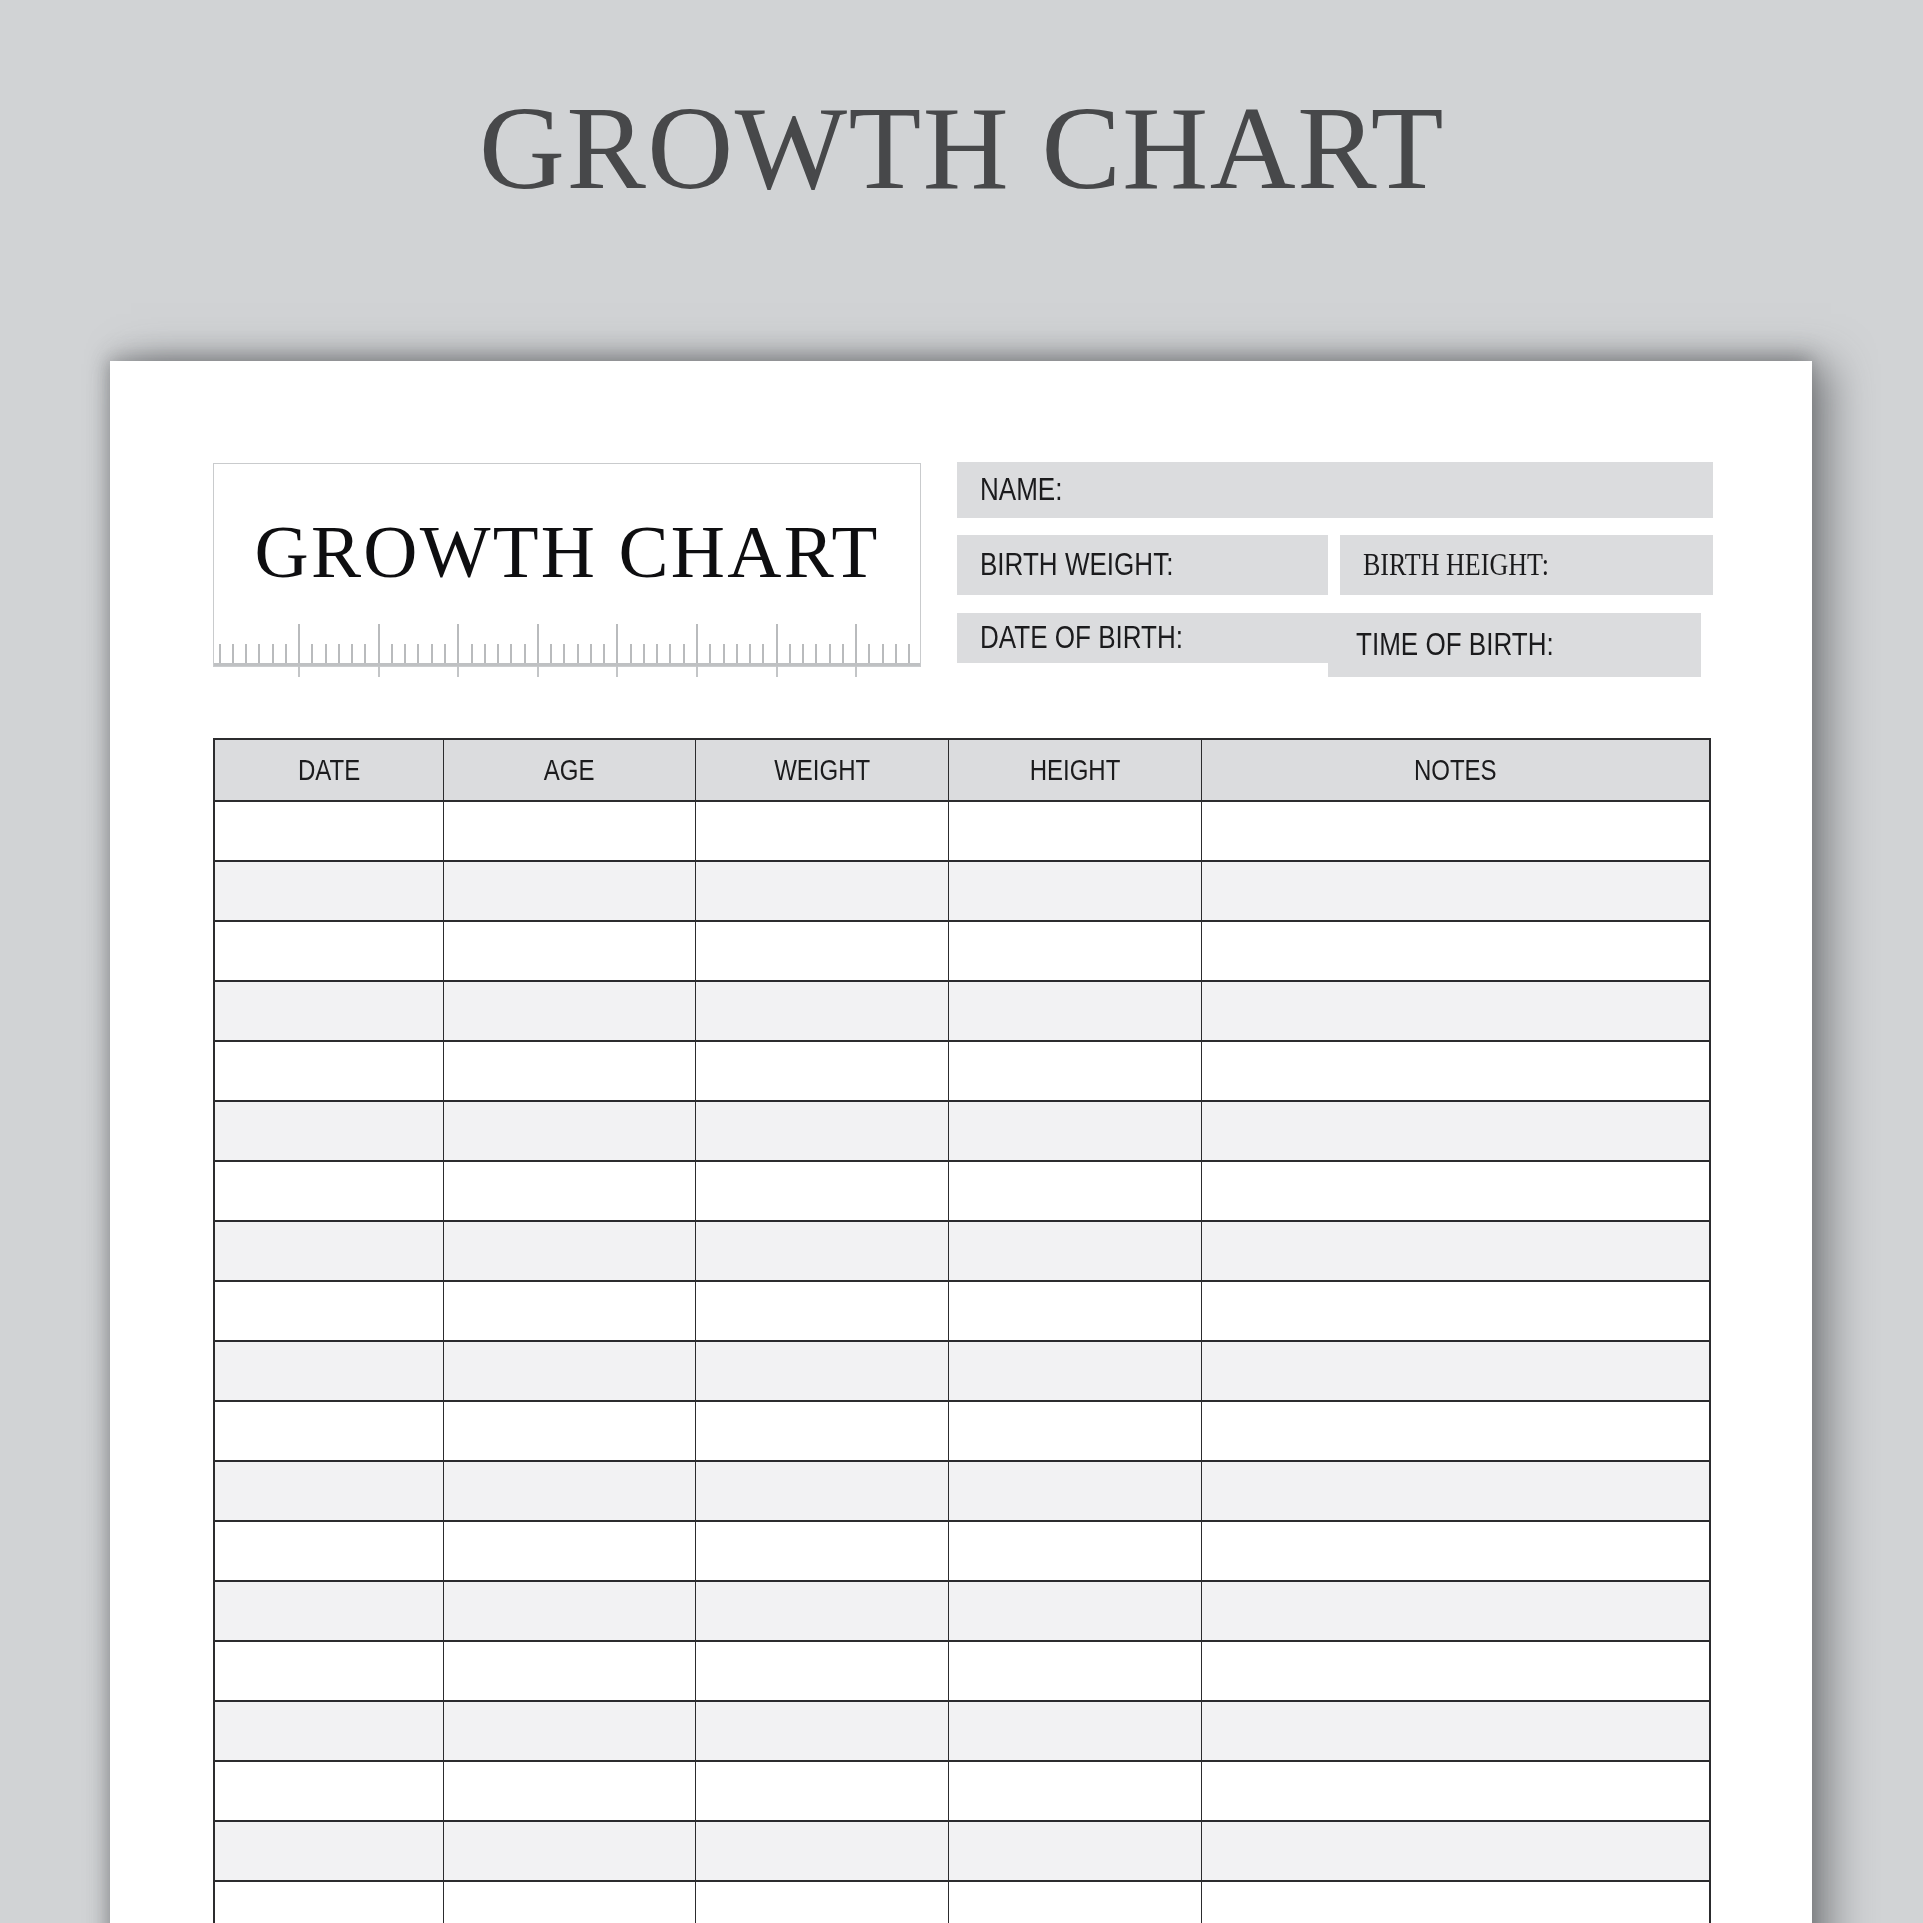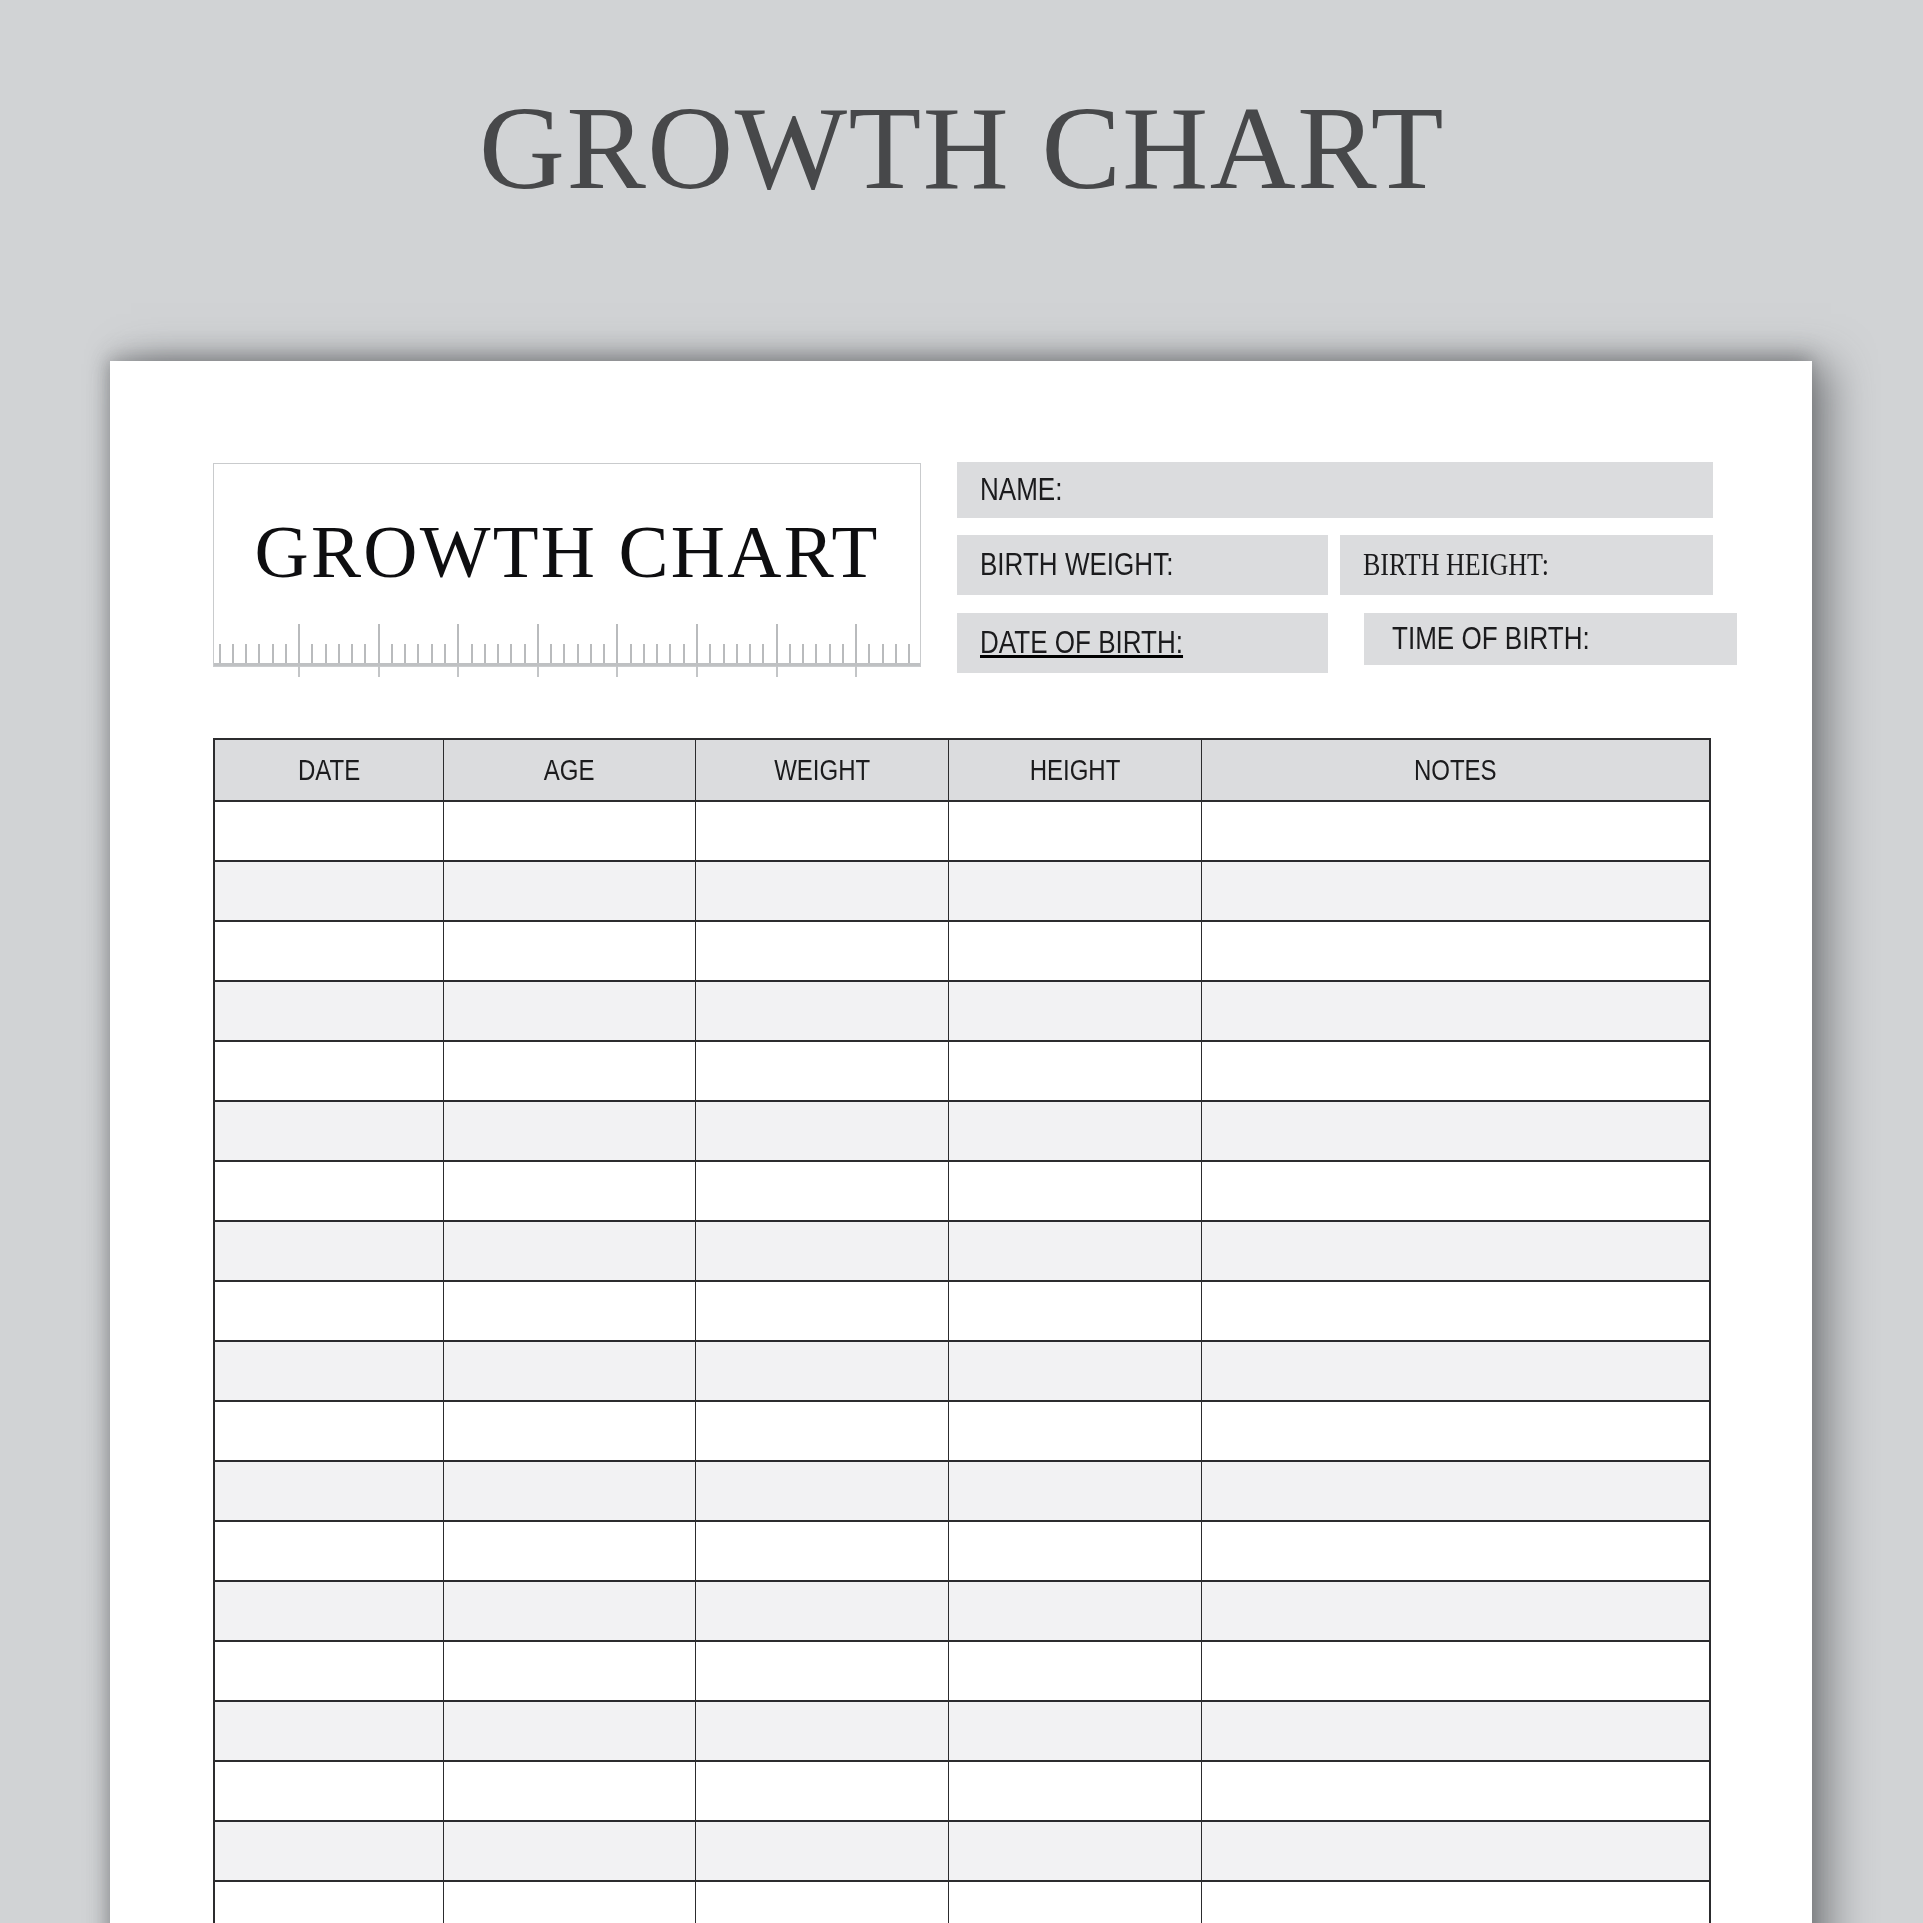--- a/index.html
+++ b/index.html
@@ -91,22 +91,22 @@
     color: #1b1b1d;
     letter-spacing: 0px;
     transform: scaleX(0.84);
     transform-origin: 0 50%;
     display: inline-block;
     white-space: nowrap;
   }
   .f-name  { left: 847px; top: 101px; width: 756px; height: 56px; }
   .f-bw    { left: 847px; top: 174px; width: 371px;  height: 60px; }
   .f-bh    { left: 1230px; top: 174px; width: 373px;  height: 60px; font-family: Liberation Serif, serif; }
-  .f-dob   { left: 847px; top: 252px; width: 371px;  height: 60px; text-decoration: underline; }
-  .f-tob   { left: 1254px; top: 252px; width: 373px;  height: 52px; padding-left: 28px; }
+  .f-dob   { left: 847px; top: 252px; width: 371px;  height: 50px; }
+  .f-tob   { left: 1218px; top: 252px; width: 373px;  height: 64px; padding-left: 28px; }
   
   table.growth {
     position: absolute;
     left: 103px; top: 377px;
     width: 1498px;
     border-collapse: collapse;
     table-layout: fixed;
     border: 2.3px solid #2c2c2e;
   }
   table.growth th, table.growth td {

